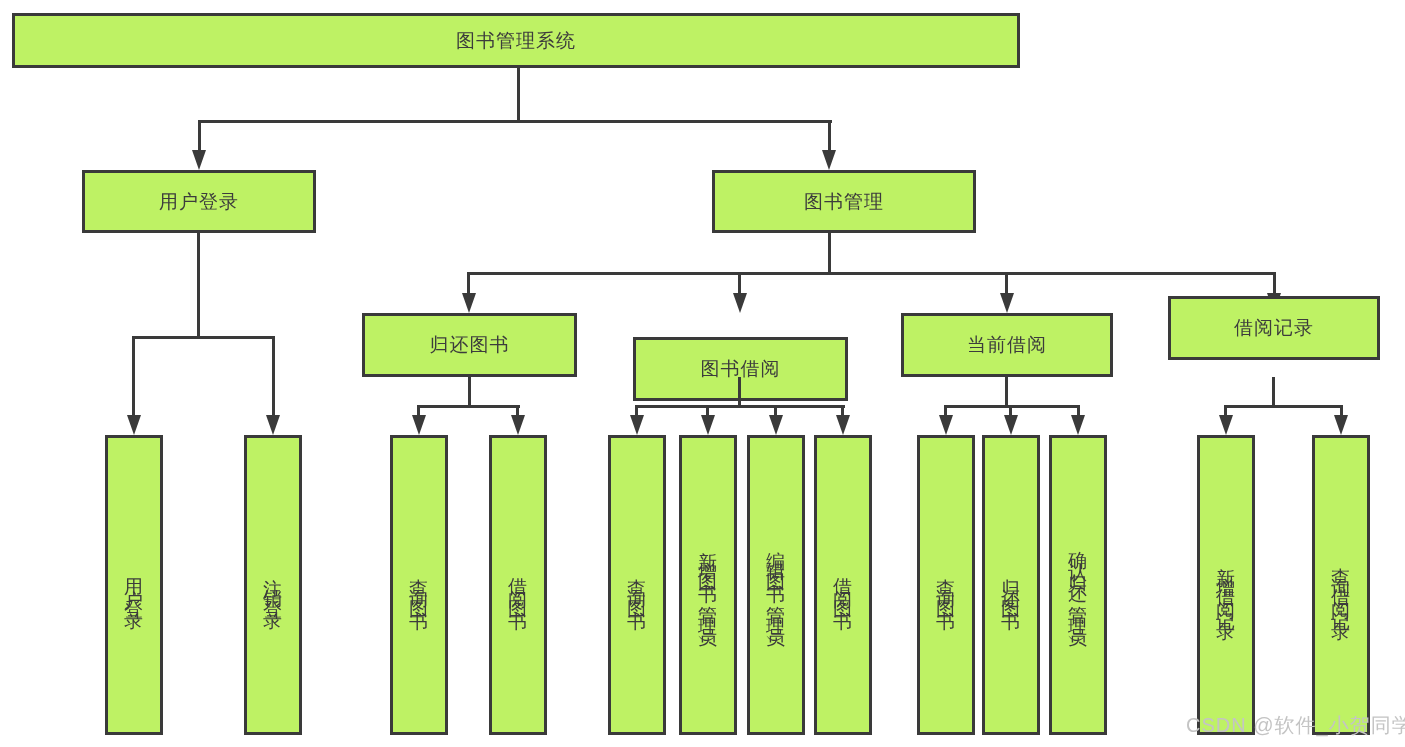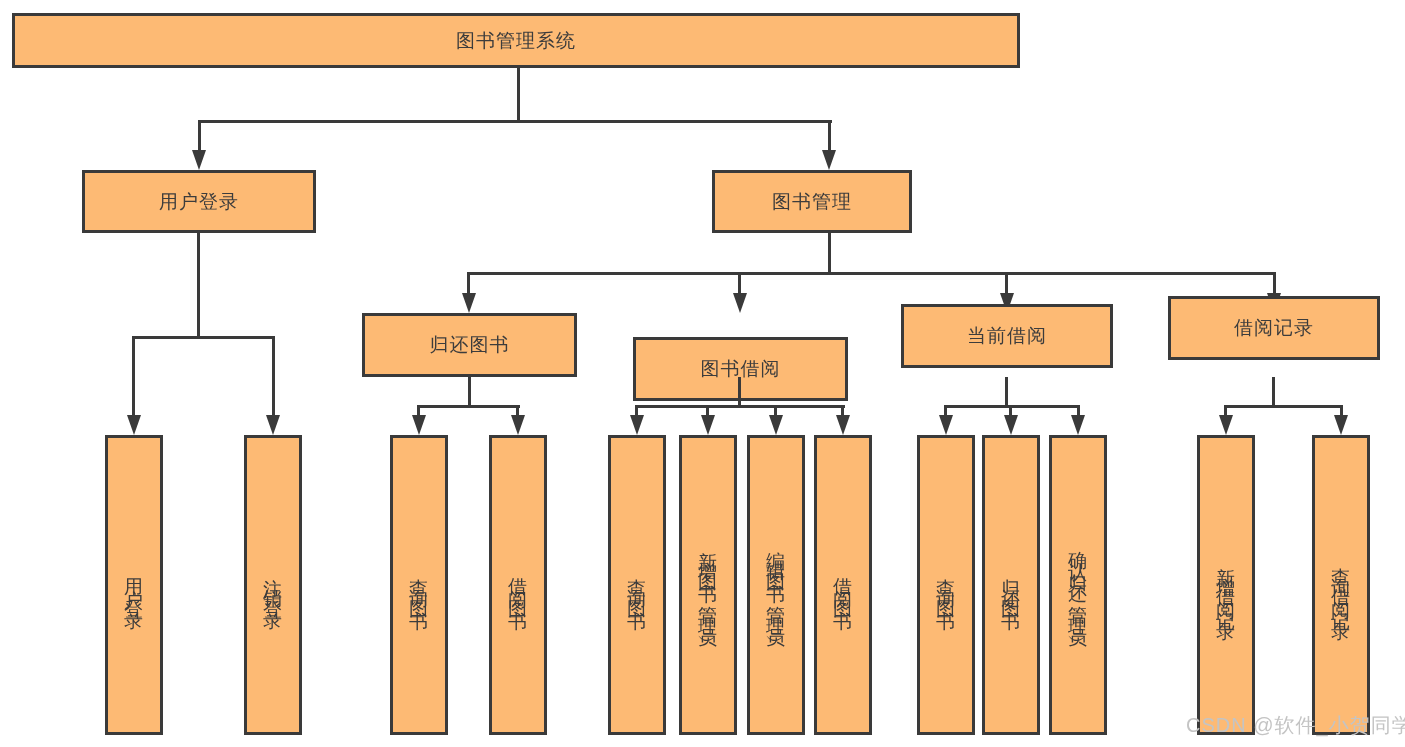--- a/index.html
+++ b/index.html
@@ -8,21 +8,21 @@
     width: 1405px;
     height: 747px;
     background: #ffffff;
     font-family: "Liberation Sans", "DejaVu Sans", sans-serif;
     overflow: hidden;
   }
   .node {
     position: absolute;
     box-sizing: border-box;
     border: 3px solid #3a3a3a;
-    background: #fdba74;
+    background: #bef264;
     display: flex;
     align-items: center;
     justify-content: center;
     color: #3c3c3c;
     font-size: 19px;
     letter-spacing: 1px;
   }
   .node .lbl { white-space: nowrap; }
   .vnode .lbl {
     writing-mode: vertical-rl;
@@ -65,21 +65,21 @@
   <div class="line" style="left:517px; top:68px;  width:3px;  height:52px;"></div>
   <div class="line" style="left:198px; top:120px; width:634px; height:3px;"></div>
   <div class="line" style="left:198px; top:120px; width:3px;  height:32px;"></div>
   <div class="line" style="left:828px; top:120px; width:3px;  height:32px;"></div>
   <div class="arrow" style="left:192px; top:150px;"></div>
   <div class="arrow" style="left:822px; top:150px;"></div>
 
   <div class="node" style="left:82px; top:170px; width:234px; height:63px;">
     <span class="lbl">用户登录</span>
   </div>
-  <div class="node" style="left:712px; top:170px; width:200px; height:63px;">
+  <div class="node" style="left:712px; top:170px; width:264px; height:63px;">
     <span class="lbl">图书管理</span>
   </div>
 
   <div class="line" style="left:197px; top:233px; width:3px;  height:103px;"></div>
   <div class="line" style="left:132px; top:336px; width:143px; height:3px;"></div>
   <div class="line" style="left:132px; top:336px; width:3px;  height:79px;"></div>
   <div class="line" style="left:272px; top:336px; width:3px;  height:79px;"></div>
   <div class="arrow" style="left:127px; top:415px;"></div>
   <div class="arrow" style="left:266px; top:415px;"></div>
 
@@ -93,21 +93,21 @@
   <div class="arrow" style="left:733px;  top:293px;"></div>
   <div class="arrow" style="left:1000px; top:293px;"></div>
   <div class="arrow" style="left:1267px; top:293px;"></div>
 
   <div class="node" style="left:362px; top:313px; width:215px; height:64px;">
     <span class="lbl">归还图书</span>
   </div>
   <div class="node" style="left:633px; top:313px; width:215px; height:64px;margin-top:24px;">
     <span class="lbl">图书借阅</span>
   </div>
-  <div class="node" style="left:901px; top:304px; width:212px; height:64px;">
+  <div class="node" style="left:901px; top:313px; width:212px; height:64px;">
     <span class="lbl">当前借阅</span>
   </div>
   <div class="node" style="left:1168px; top:296px; width:212px; height:64px;">
     <span class="lbl">借阅记录</span>
   </div>
 
   <div class="line" style="left:468px; top:377px; width:3px;   height:28px;"></div>
   <div class="line" style="left:417px; top:405px; width:103px; height:3px;"></div>
   <div class="line" style="left:417px; top:405px; width:3px;   height:12px;"></div>
   <div class="line" style="left:516px; top:405px; width:3px;   height:12px;"></div>

